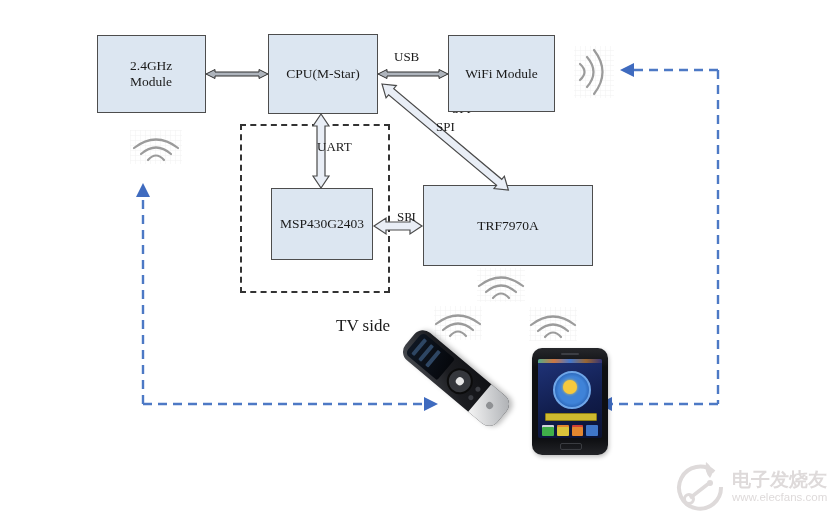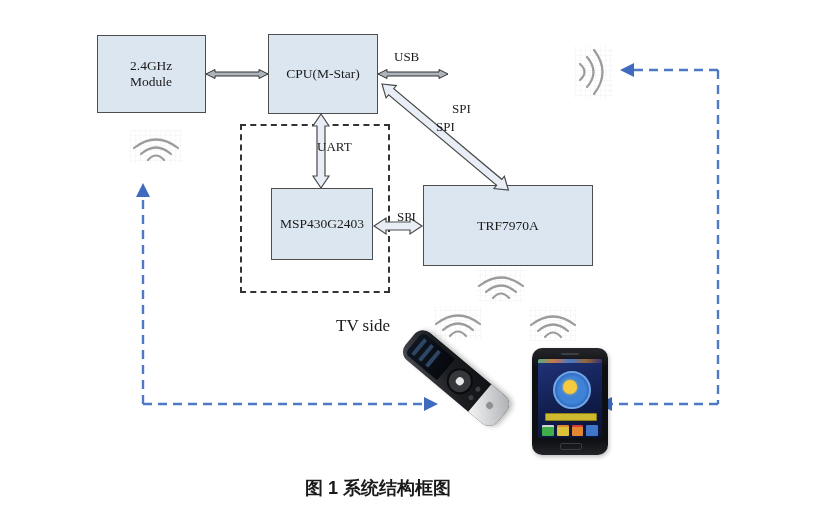--- a/index.html
+++ b/index.html
@@ -94,20 +94,23 @@
   <div class="l-hidden">SPI</div>
 
   <div class="dashedbox"></div>
 
   <div class="box b-rf">
       <span>2.4GHz Module</span>
     </div>
   <div class="box b-cpu">
       <span>CPU(M-Star)</span>
     </div>
+  <div class="box b-wifi">
+      <span>WiFi Module</span>
+    </div>
   <div class="box b-mcu">
       <span>MSP430G2403</span>
     </div>
   <div class="box b-nfc">
       <span>TRF7970A</span>
     </div>
 
   <svg class="layer" width="838" height="523" viewBox="0 0 838 523">
     <defs>
       <pattern id="g5" width="5" height="5" patternUnits="userSpaceOnUse">
@@ -211,16 +214,28 @@
       <div class="p-dock">
         <i class="c-g"></i>
           <i class="c-y"></i>
           <i class="c-o"></i>
           <i class="c-b"></i>
       </div>
     </div>
     <div class="p-home"></div>
   </div>
 
-  <div class="caption">图 1 系统结构框图</div>
-
+
+  <div class="wm">
+    <svg width="50" height="54" viewBox="0 0 50 54">
+      <path d="M38,12 A21 21 0 1 0 45,27" fill="none" stroke="#dedada" stroke-width="4"></path>
+      <path d="M30,2 Q40,10 34,18 Q28,12 30,2 Z" fill="#dedada"></path>
+      <line x1="14" y1="38" x2="32" y2="24" stroke="#dedada" stroke-width="3.5"></line>
+      <circle cx="13" cy="39" r="4.5" fill="none" stroke="#dedada" stroke-width="3"></circle>
+      <circle cx="34" cy="23" r="3" fill="#dedada"></circle>
+    </svg>
+    <div class="wm-texts">
+      <span class="wm-brand">电子发烧友</span>
+      <span class="wm-url">www.elecfans.com</span>
+    </div>
+  </div>
 
 </div>
 
 </body></html>

